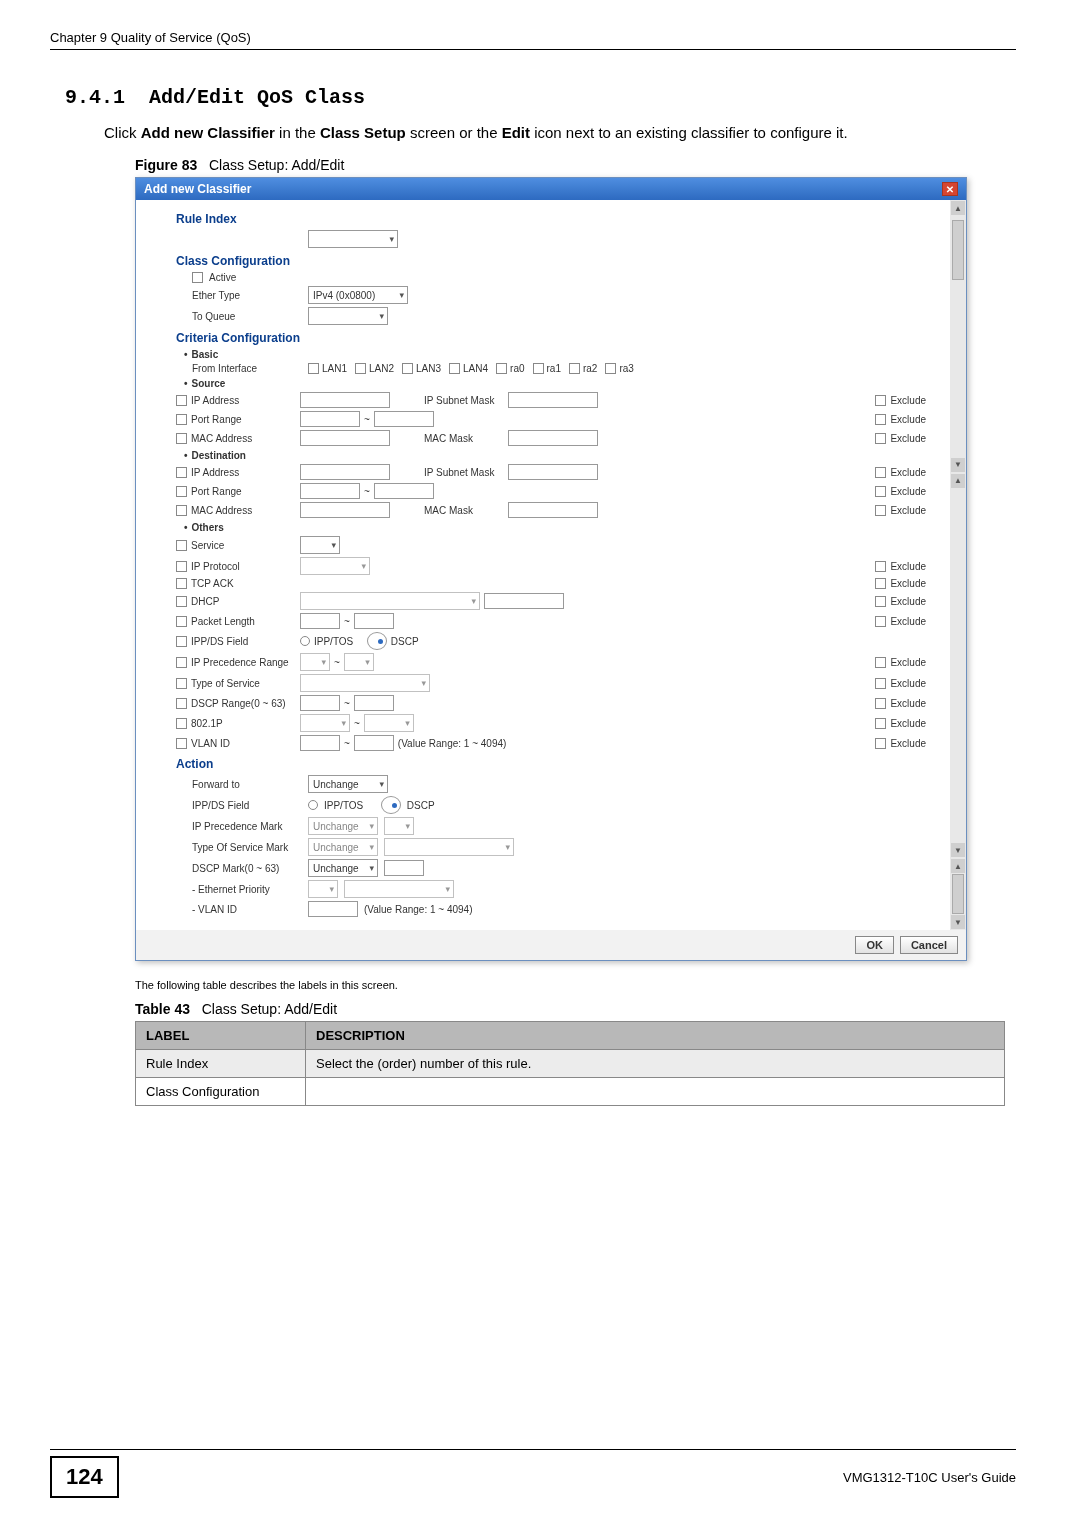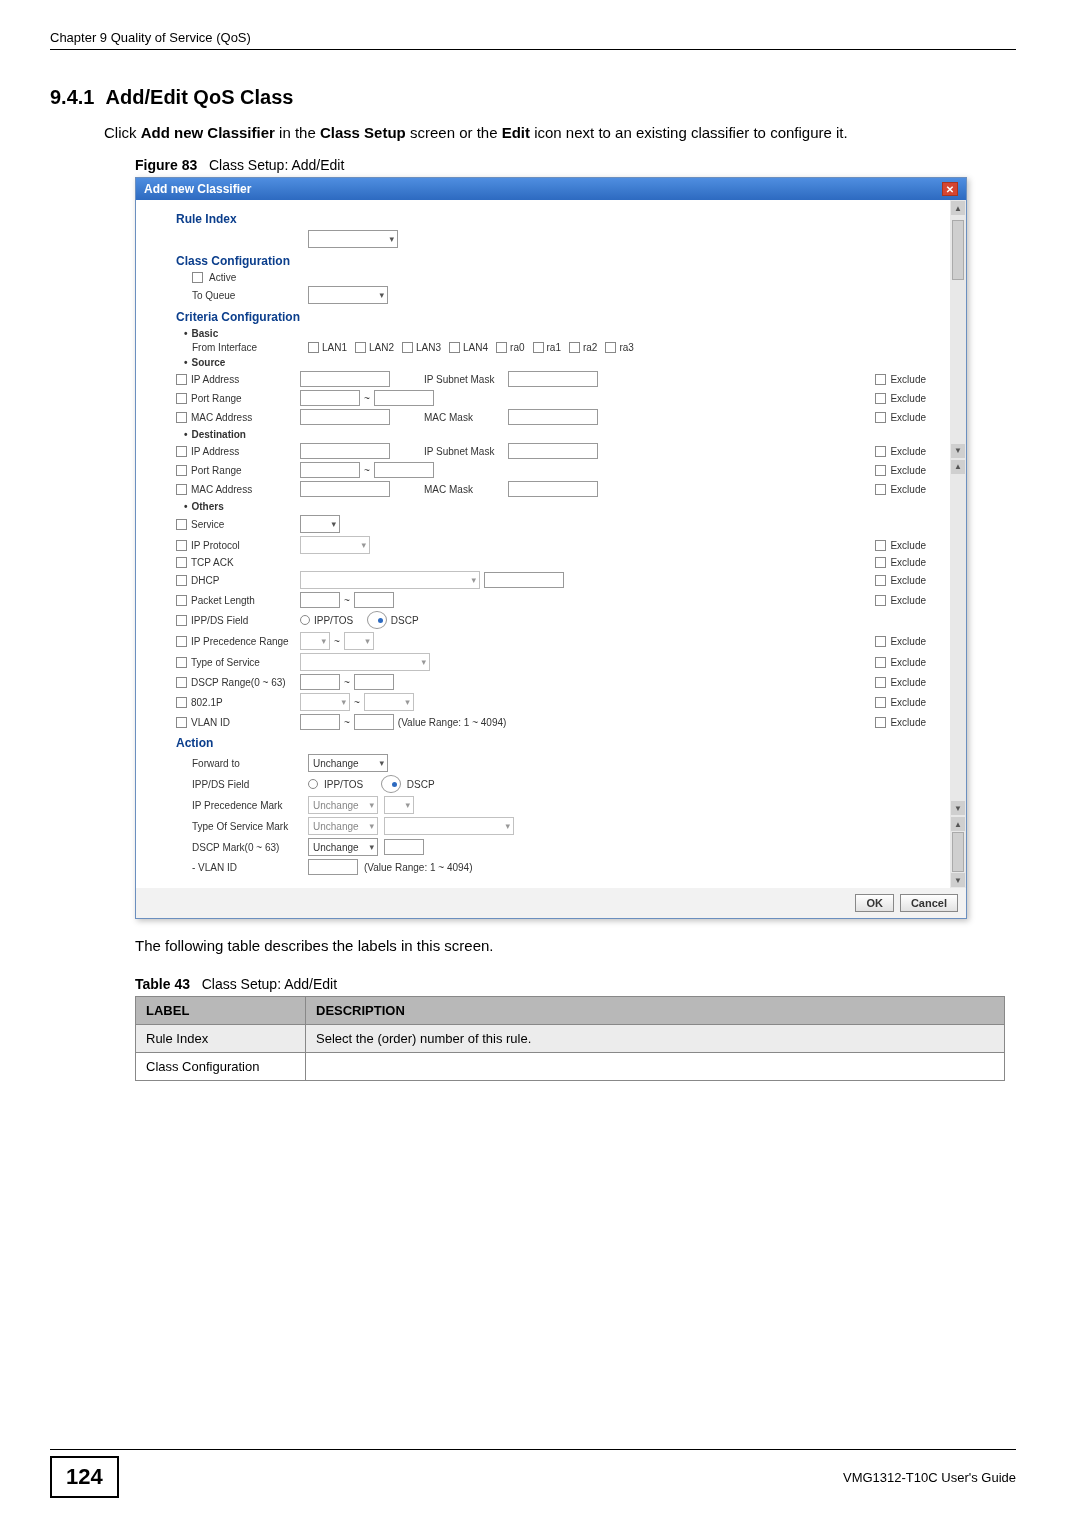--- a/index.html
+++ b/index.html
@@ -19,20 +19,22 @@
   }
   .top-rule {
     border: none;
     border-top: 1.5px solid #000;
     margin-bottom: 36px;
   }
   .section-heading {
     font-size: 20px;
     font-weight: bold;
     margin-bottom: 14px;
+    margin-left: 15px;
+    font-family: Liberation Mono, monospace;
   }
   .body-text {
     font-size: 15px;
     margin-left: 54px;
     margin-right: 20px;
     margin-bottom: 14px;
     line-height: 1.35;
   }
   .body-text .b { font-weight: bold; }
   .fig-caption {
@@ -139,21 +141,21 @@
   .btn-bar {
     display:flex; justify-content:flex-end; gap:6px;
     padding:6px 8px;
     background:#f2f2f2;
   }
   .btn {
     border:1px solid #888; background:linear-gradient(#fff,#e2e2e2);
     font-size:11px; padding:2px 10px; font-weight:bold; color:#333;
   }
   .following-text {
-    font-size:15px; margin-left:85px; margin-bottom:22px;
+    font-size:11px; margin-left:85px; margin-bottom:10px;
   }
   .tbl-caption {
     font-size:14px; font-weight:bold; margin-left:85px; margin-bottom:4px;
   }
   .tbl-caption .light { font-weight:normal;}
   .doc-table {
     margin-left:85px; width:870px; border-collapse: collapse;
     font-size:13px;
   }
   .doc-table th {
@@ -205,20 +207,24 @@
         <span class="lbl"></span>
         <span class="sel" style="width:90px"></span>
       </div>
 
       <div class="section-label">Class Configuration</div>
       <div class="row indent">
         <span class="cb"></span>
         <span>Active</span>
       </div>
       <div class="row indent">
+        <span class="lbl">Ether Type</span>
+        <span class="sel" style="width:100px">IPv4 (0x0800)</span>
+      </div>
+      <div class="row indent">
         <span class="lbl">To Queue</span>
         <span class="sel" style="width:80px"></span>
       </div>
 
       <div class="section-label">Criteria Configuration</div>
 
       <div class="subhead bullet">Basic</div>
       <div class="row indent">
         <span class="lbl">From Interface</span>
         <span style="display:flex; gap:8px; flex-wrap:wrap;">
@@ -485,20 +491,25 @@
       </div>
       <div class="row indent">
         <span class="lbl">Type Of Service Mark</span>
         <span class="sel" style="width:70px;opacity:.6">Unchange</span>
         <span class="sel" style="width:130px;opacity:.6"></span>
       </div>
       <div class="row indent">
         <span class="lbl">DSCP Mark(0 ~ 63)</span>
         <span class="sel" style="width:70px">Unchange</span>
         <input class="inp" style="width: 40px;">
+      </div>
+      <div class="row indent">
+        <span class="lbl">- Ethernet Priority</span>
+        <span class="sel" style="width:30px;opacity:.6"></span>
+        <span class="sel" style="width:110px;opacity:.6"></span>
       </div>
       <div class="row indent">
         <span class="lbl">- VLAN ID</span>
         <input class="inp" style="width: 50px;">
         <span>(Value Range: 1 ~ 4094)</span>
       </div>
 
     </div>
     <div class="side-scroll">
       <span class="arrow">▲</span>

